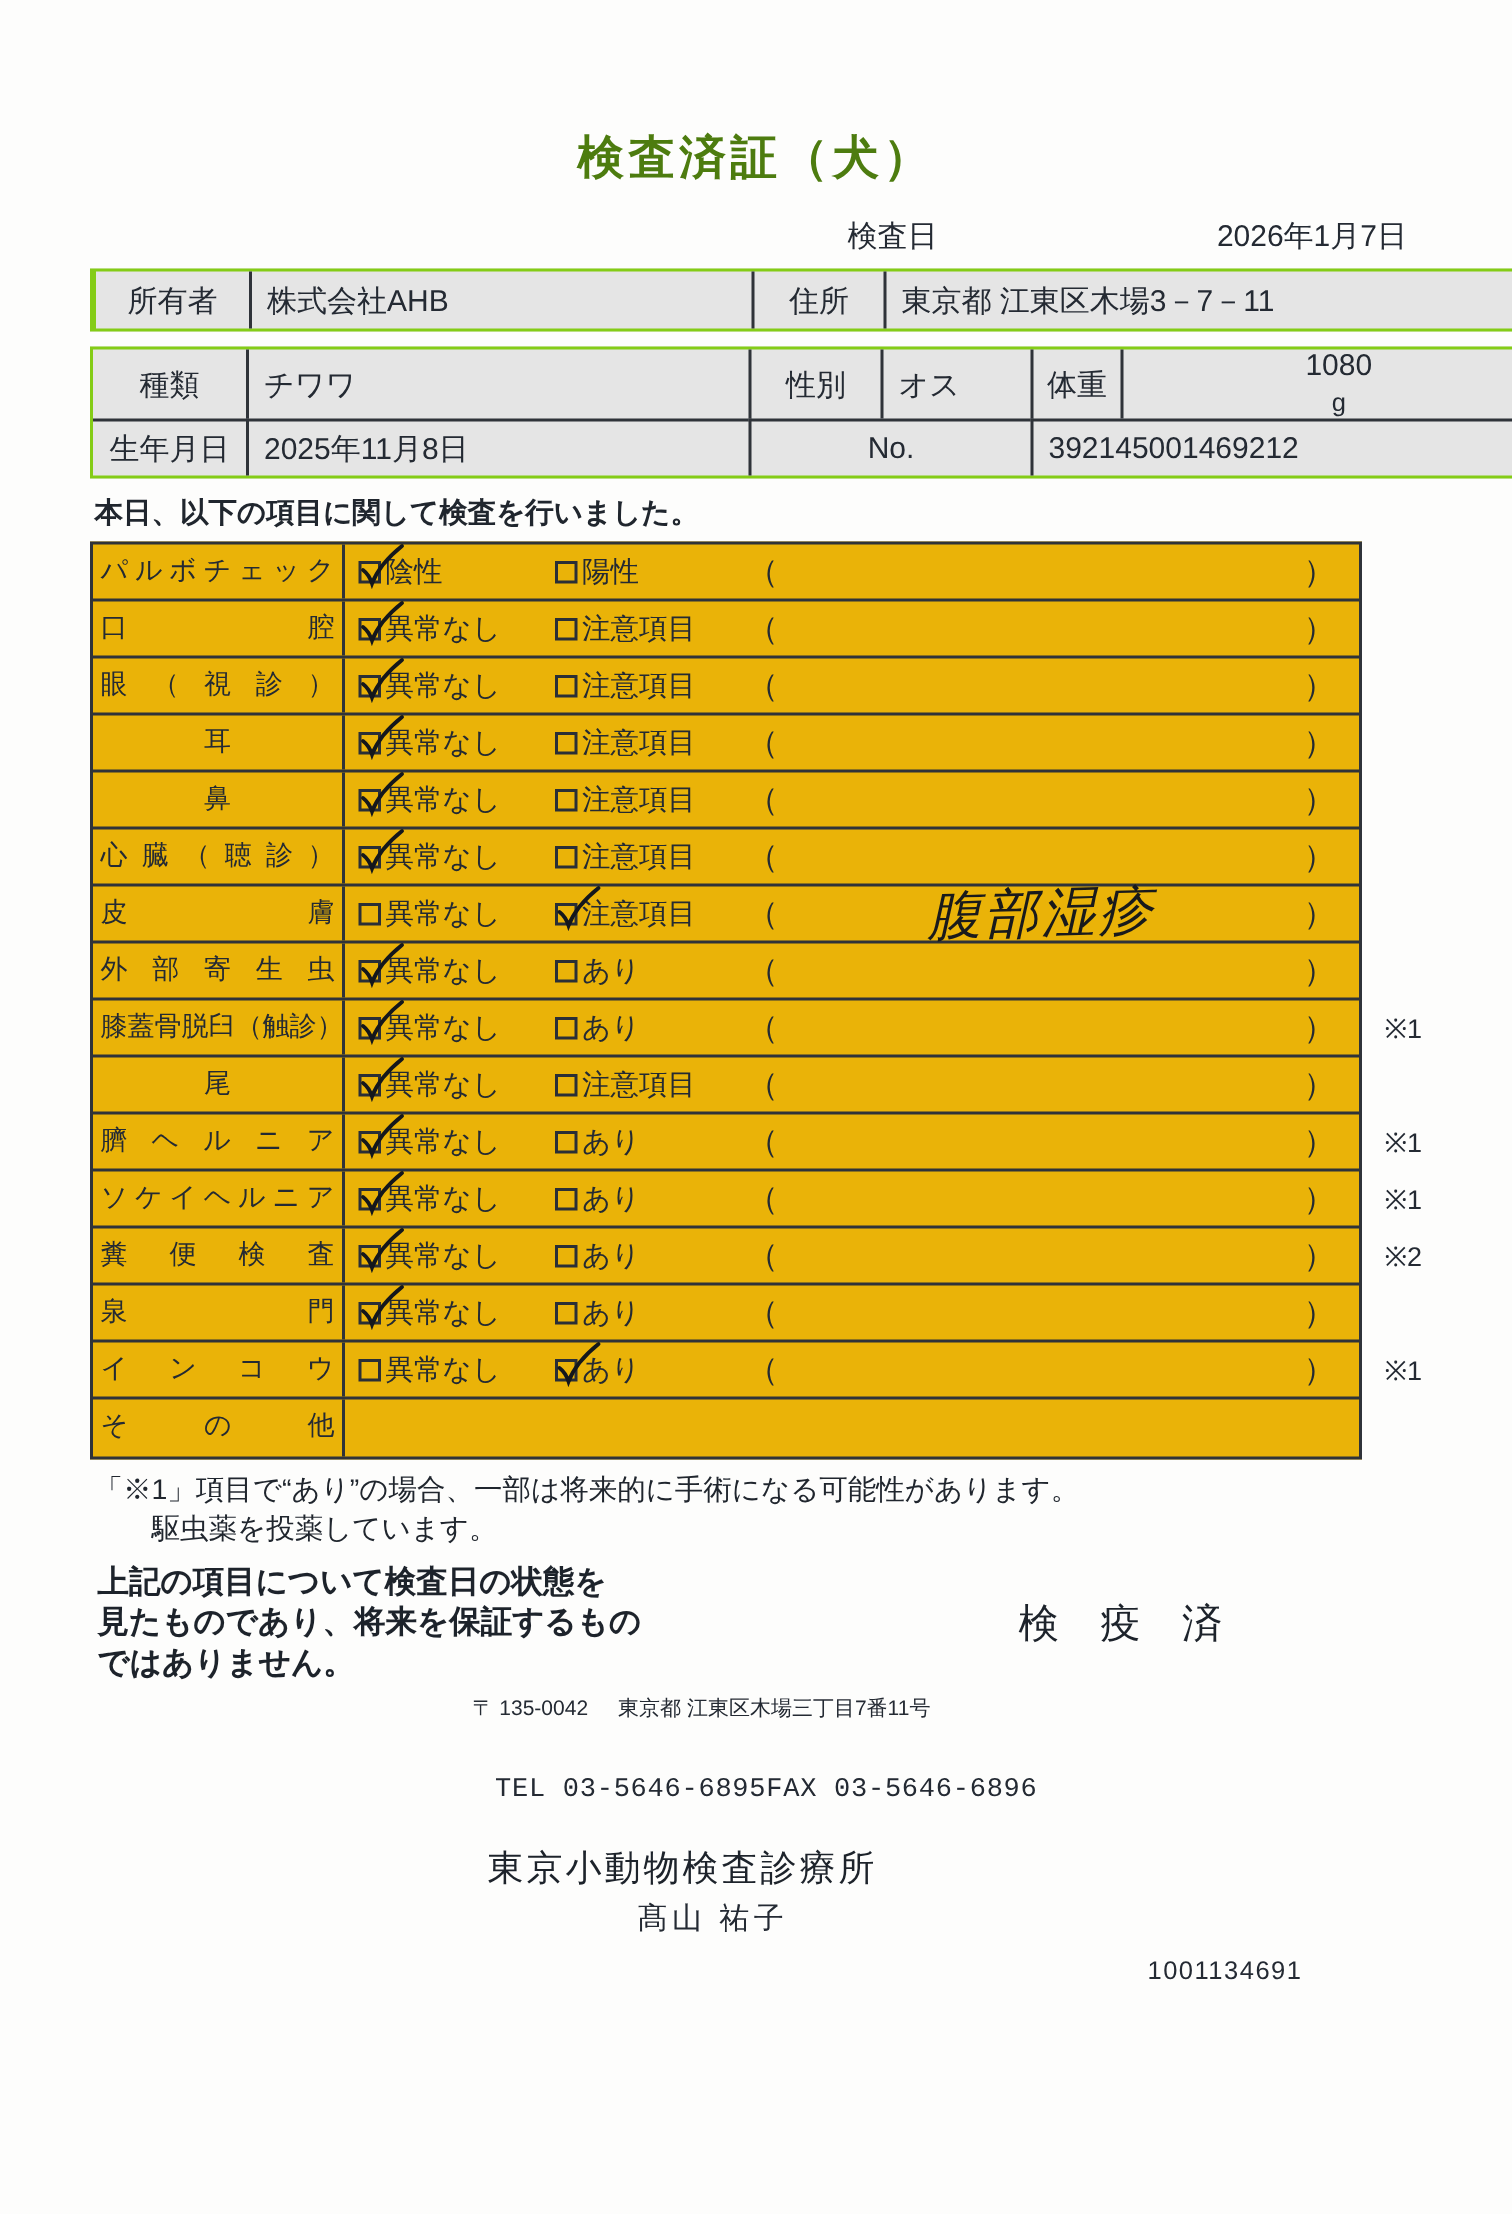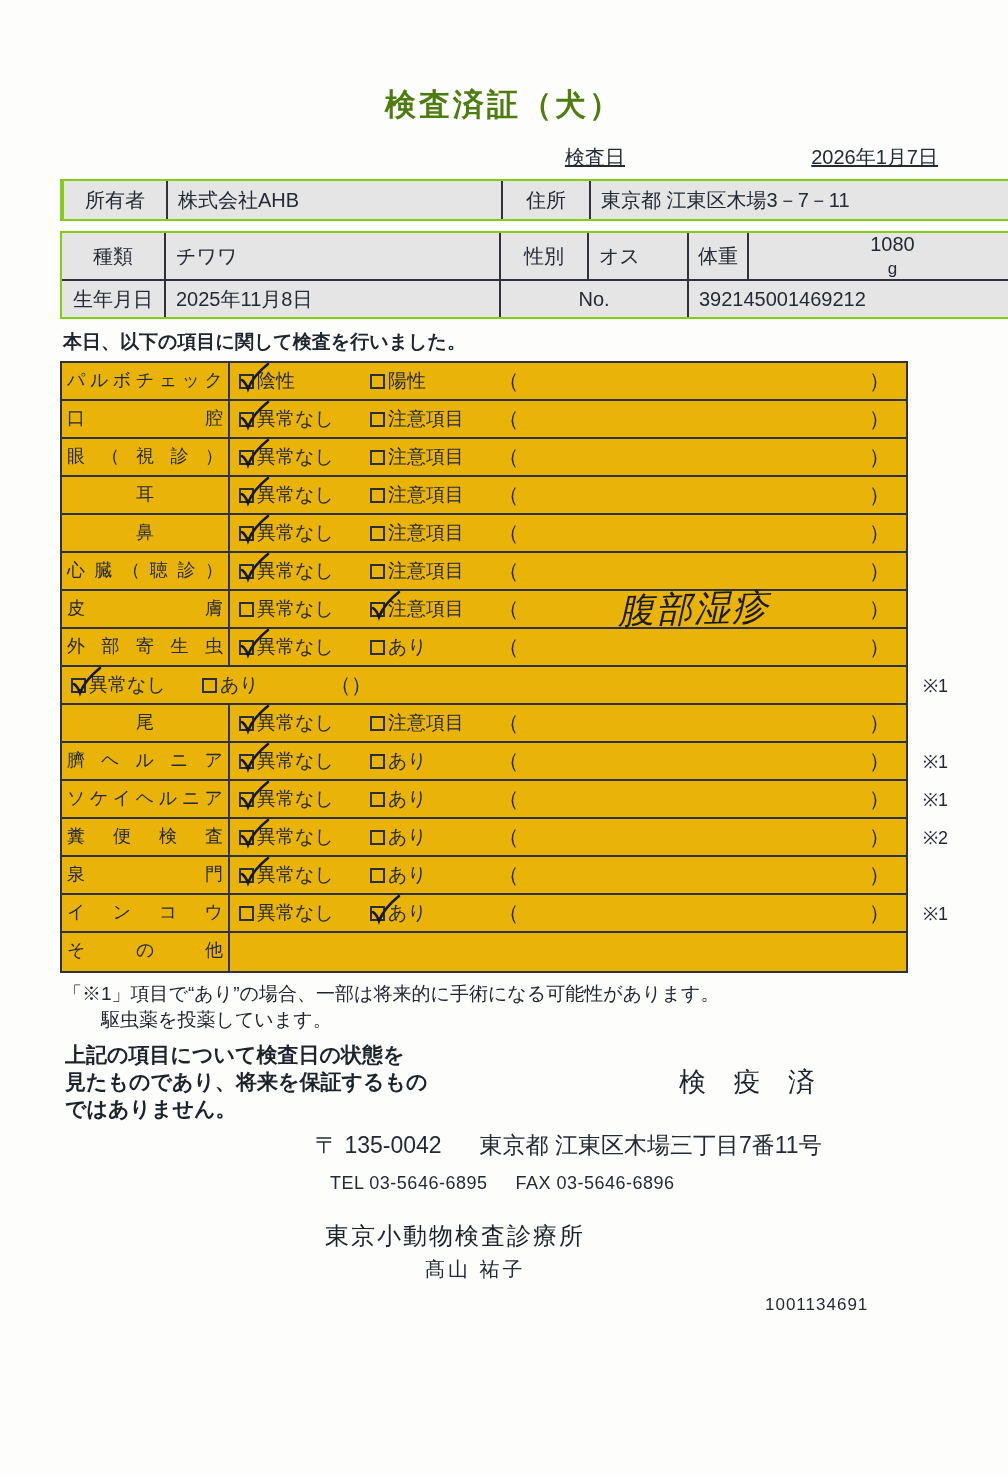--- a/index.html
+++ b/index.html
@@ -11,21 +11,20 @@
   }
   
   .title {
     padding-top:84px; text-align:center;
     font-size:31px; font-weight:600; letter-spacing:3px; color:#4d7c0f;
   }
   
   .date-row {
     margin:18px 70px 0 565px; display:flex; justify-content:space-between;
     font-size:20px;
-    text-decoration:underline;
   }
   
   .htable {
     margin-left:60px; width:990px; display:grid; border:2px solid #84cc16;
     background:#e5e5e5;
   }
   .htable .cell {
     display:flex; align-items:center; font-size:20px; min-height:38px;
     border-left:2px solid #2f3339; padding:0 10px;
   }
@@ -69,22 +68,22 @@
   }
   .mark { position:absolute; right:-42px; top:50%; transform:translateY(-50%); font-size:18px; color:#242a33; }
   
   .footnotes { margin:8px 0 0 63px; font-size:19px; line-height:26px; color:#20262e; }
   .footnotes .indent { padding-left:38px; }
   
   .disc-wrap { margin:8px 0 0 65px; display:flex; width:860px; }
   .disclaimer { font-size:21px; font-weight:600; line-height:27px; color:#1d232b; }
   .stamp { margin-left:auto; margin-right:100px; align-self:center; font-size:27px; letter-spacing:10px; color:#1d232b; }
   
-  .addr-line { margin:8px 0 0 315px; font-size:23px; display:flex; gap:38px; }
-  .tel-line  { margin:12px 0 0 330px; font-size:18px; display:flex; gap:28px; letter-spacing:0.5px; }
+  .addr-line { margin:8px 0 0 315px; font-size:14px; display:flex; gap:20px; }
+  .tel-line  { margin:35px 0 0 330px; font-size:18px; display:flex; letter-spacing:0.5px;font-family:Liberation Mono, monospace; }
   .clinic-name { margin:26px 0 0 325px; font-size:24px; letter-spacing:2px; color:#1d232b; }
   .clinic-person { margin:4px 0 0 425px; font-size:20px; letter-spacing:3px; }
   .serial { margin:12px 0 0 765px; font-size:17px; letter-spacing:1px; }
 </style>
 </head>
 <body>
 
 <div class="sheet">
 
   <div class="title">検査済証（犬）</div>
@@ -290,20 +289,21 @@
             <span>あり</span>
           </div>
           <div class="paren">
             <span>（</span>
             <span class="note"></span>
             <span>）</span>
           </div>
         </div>
       </div>
       <div class="erow">
+        <div class="elabel">膝蓋骨脱臼（触診）</div>
         <div class="evalue">
           <div class="opt">
             <span class="cb">
               <svg viewBox="0 0 34 30">
                 <path d="M5,17 Q9,20 11,26 Q16,13 31,1"></path>
               </svg>
             </span>
             <span>異常なし</span>
           </div>
           <div class="opt">

